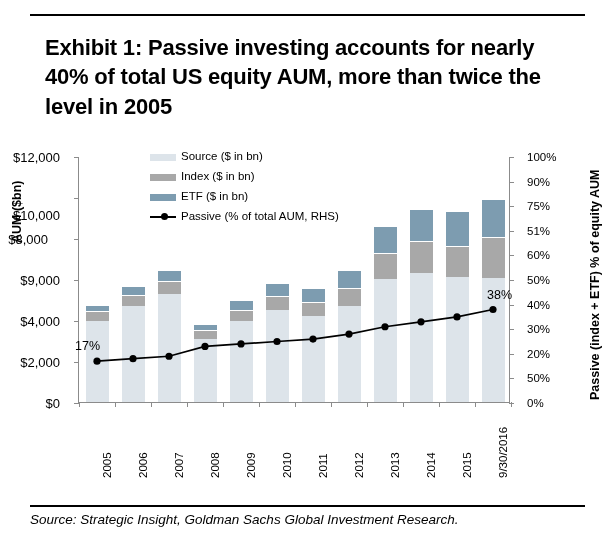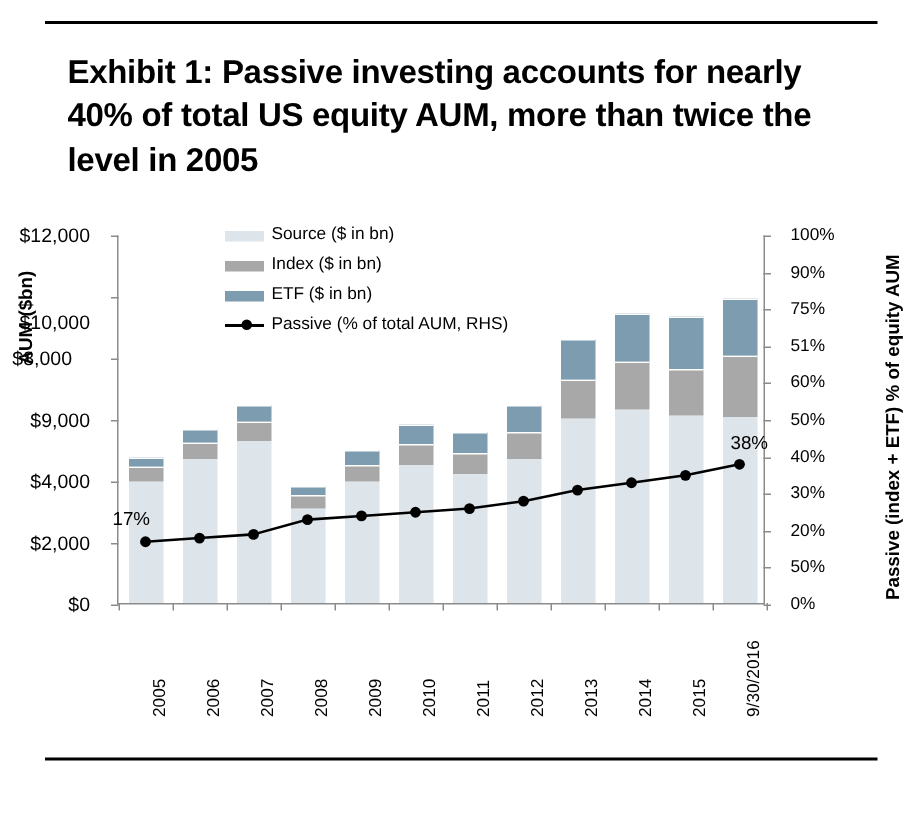--- a/index.html
+++ b/index.html
@@ -275,14 +275,15 @@
         <span class="lg-text">ETF ($ in bn)</span>
       </div>
       <div class="lg-row">
         <span class="lg-line" style="background: rgb(0, 0, 0);"></span>
         <span class="lg-dot" style="background: rgb(0, 0, 0);"></span>
         <span class="lg-text">Passive (% of total AUM, RHS)</span>
       </div>
     </div>
 
   <div class="rule-bot"></div>
+  <div class="source">Source: Strategic Insight, Goldman Sachs Global Investment Research.</div>
 
 </div>
 
 </body></html>

